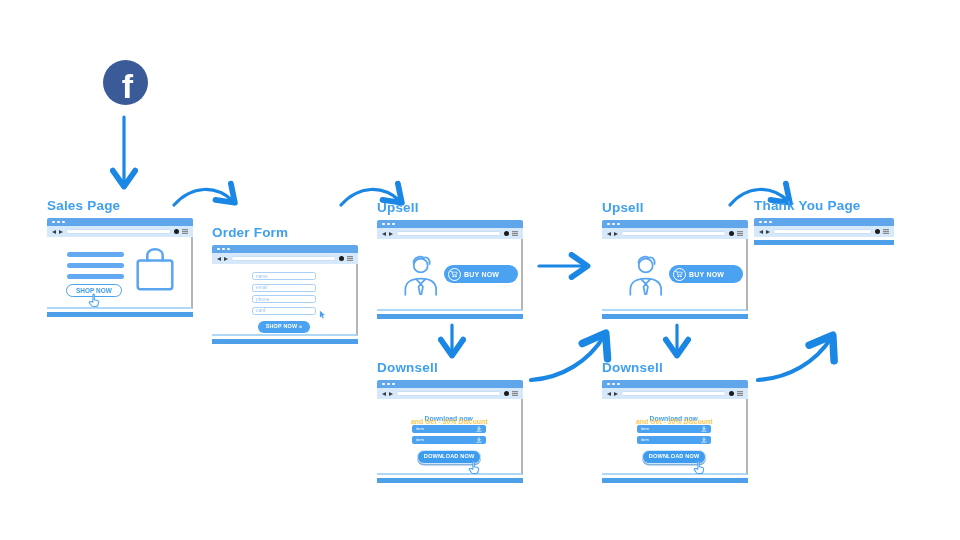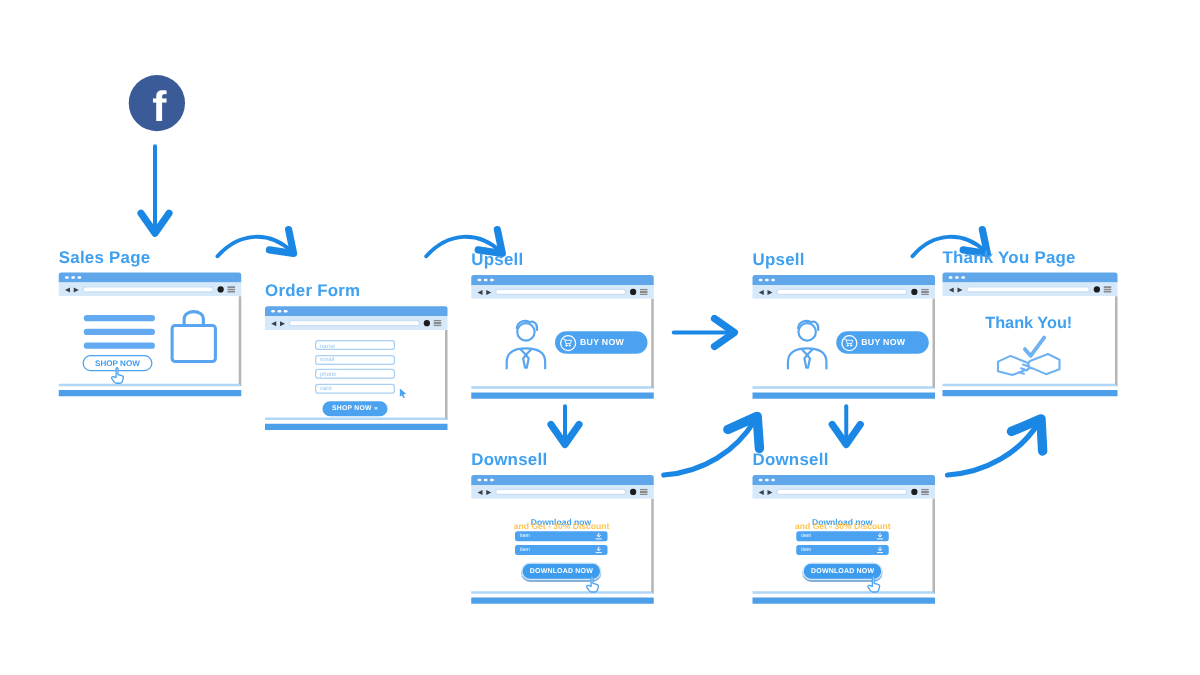--- a/index.html
+++ b/index.html
@@ -280,31 +280,20 @@
         <span class="wdot"></span>
           <span class="wdot"></span>
           <span class="wdot"></span>
       </div>
       <div class="toolbar">
         <span class="tri-l"></span>
         <span class="tri-r"></span>
         <div class="addr"></div>
         <span class="rec"></span>
         <span class="menu"></span>
-      </div>
-      <div class="content">
-        <div class="ty-msg">Thank You!</div>
-        <svg class="ty-art" width="58" height="40" viewBox="0 0 72 52">
-          <path d="M32,16 L38,23 L52,4" fill="none" stroke="#6FB2F2" stroke-width="4" stroke-linecap="round" stroke-linejoin="round"></path>
-          <g fill="#fff" stroke="#6FB2F2" stroke-width="2.2" stroke-linecap="round" stroke-linejoin="round">
-            <path d="M4,29 L17,23 L34,30 C38,32 37,38 32,38 L19,43 L4,39 Z"></path>
-            <path d="M68,27 L56,21 L38,28 C34,30 35,36 40,36 L54,42 L68,37 Z"></path>
-            <path d="M30,32 l6,2 M28,36 l6,2 M26,40 l5,1.6" fill="none"></path>
-          </g>
-        </svg>
       </div>
       <div class="footer-bar"></div>
     </div>
   </div>
 
   <div class="step" style="left:377px;top:360px;width:146px;">
     <div class="step-title">Downsell</div>
     <div class="frame">
       <div class="bar-top">
         <span class="wdot"></span>

